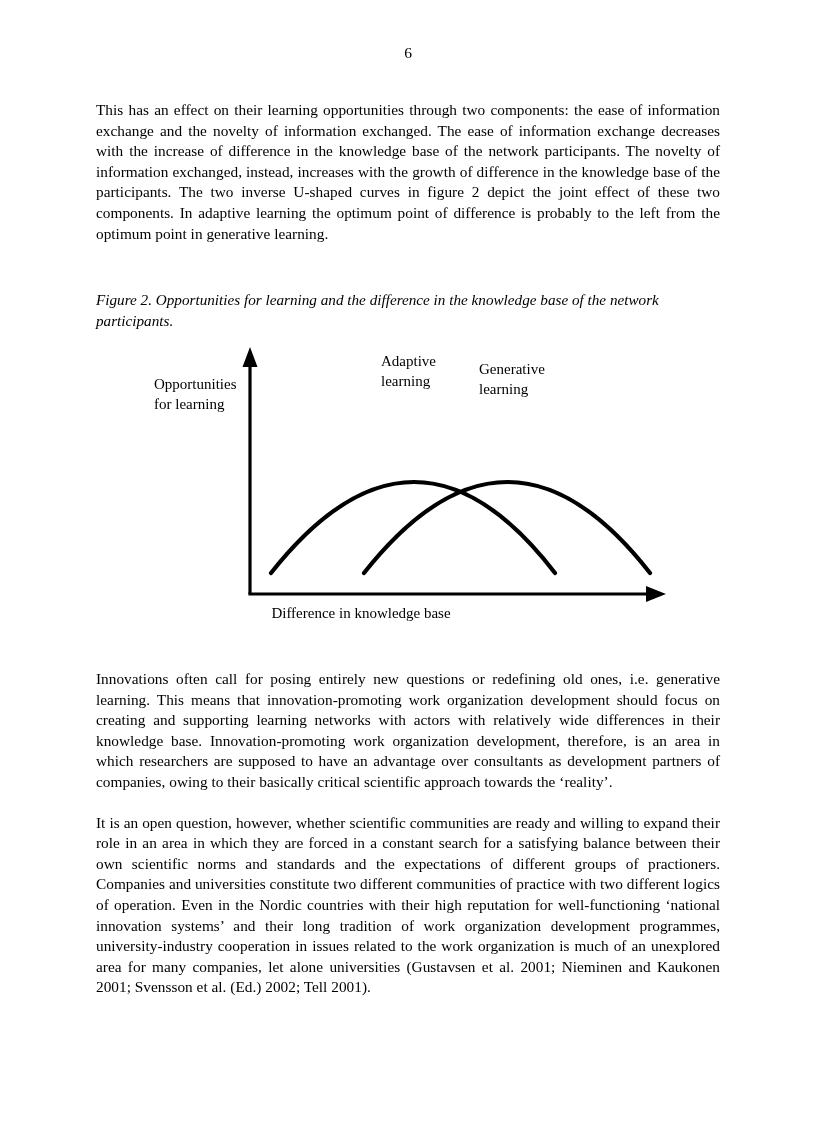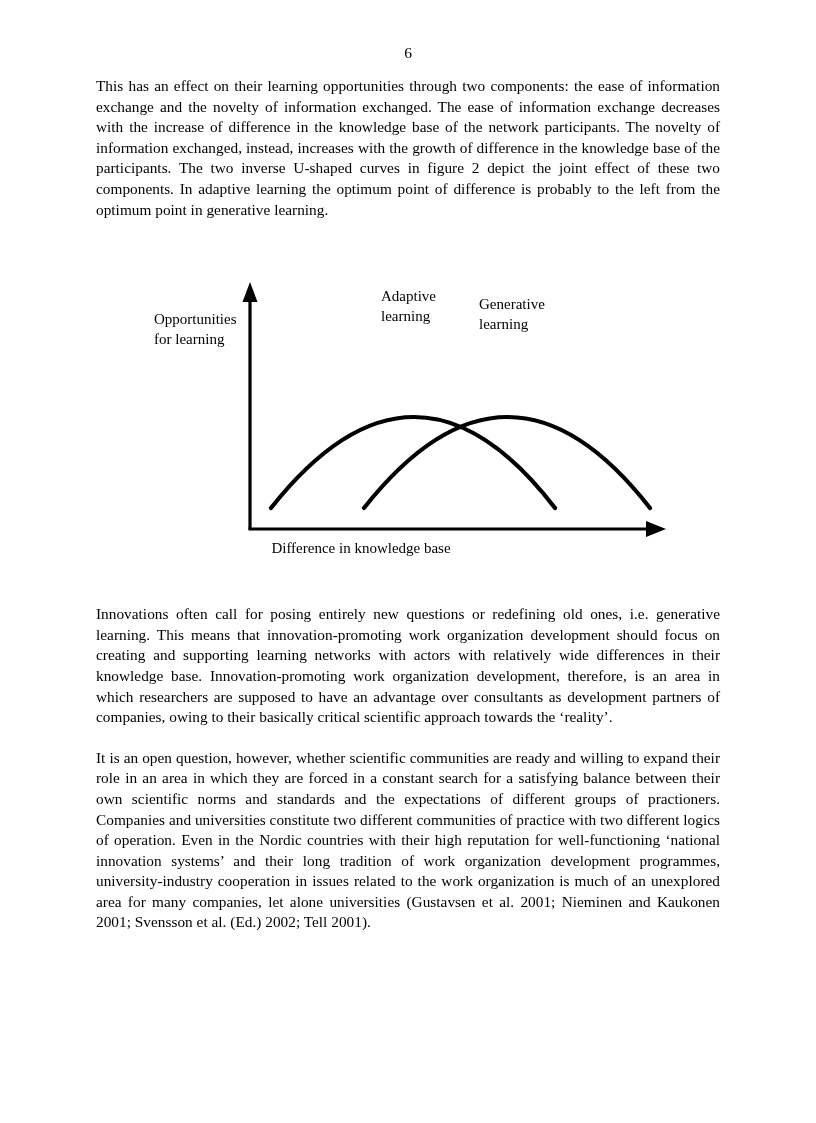--- a/index.html
+++ b/index.html
@@ -27,21 +27,21 @@
     top: 45px;
     left: 0;
     width: 816px;
     text-align: center;
     font-size: 15.5px;
     line-height: 1;
   }
   .content {
     position: absolute;
     left: 96px;
-    top: 76px;
+    top: 100px;
     width: 624px;
   }
   p.body-text {
     margin: 0 0 0 0;
     font-size: 15.3px;
     line-height: 20.6px;
     text-align: justify;
     text-justify: inter-word;
     letter-spacing: 0.02px;
   }
@@ -74,20 +74,21 @@
 <div class="page">
 
   <div class="page-number">6</div>
 
   <div class="content">
 
     <p class="body-text">This has an effect on their learning opportunities through two components: the ease of information exchange and the novelty of information exchanged. The ease of information exchange decreases with the increase of difference in the knowledge base of the network participants. The novelty of information exchanged, instead, increases with the growth of difference in the knowledge base of the participants. The two inverse U-shaped curves in figure 2 depict the joint effect of these two components. In adaptive learning the optimum point of difference is probably to the left from the optimum point in generative learning.</p>
 
     <div class="gap-after-para1"></div>
 
+    <p class="caption">Figure 2. Opportunities for learning and the difference in the knowledge base of the network participants.</p>
 
     <div class="figure-wrap">
       <svg class="figure-svg" width="624" height="300" viewBox="0 0 624 300" xmlns="http://www.w3.org/2000/svg">
 
         <g>
           <line x1="154" y1="255" x2="154" y2="22" stroke="#000000" stroke-width="3.2"></line>
           <polygon points="154,8 146.5,28 161.5,28" fill="#000000"></polygon>
         </g>
 
         <g>

